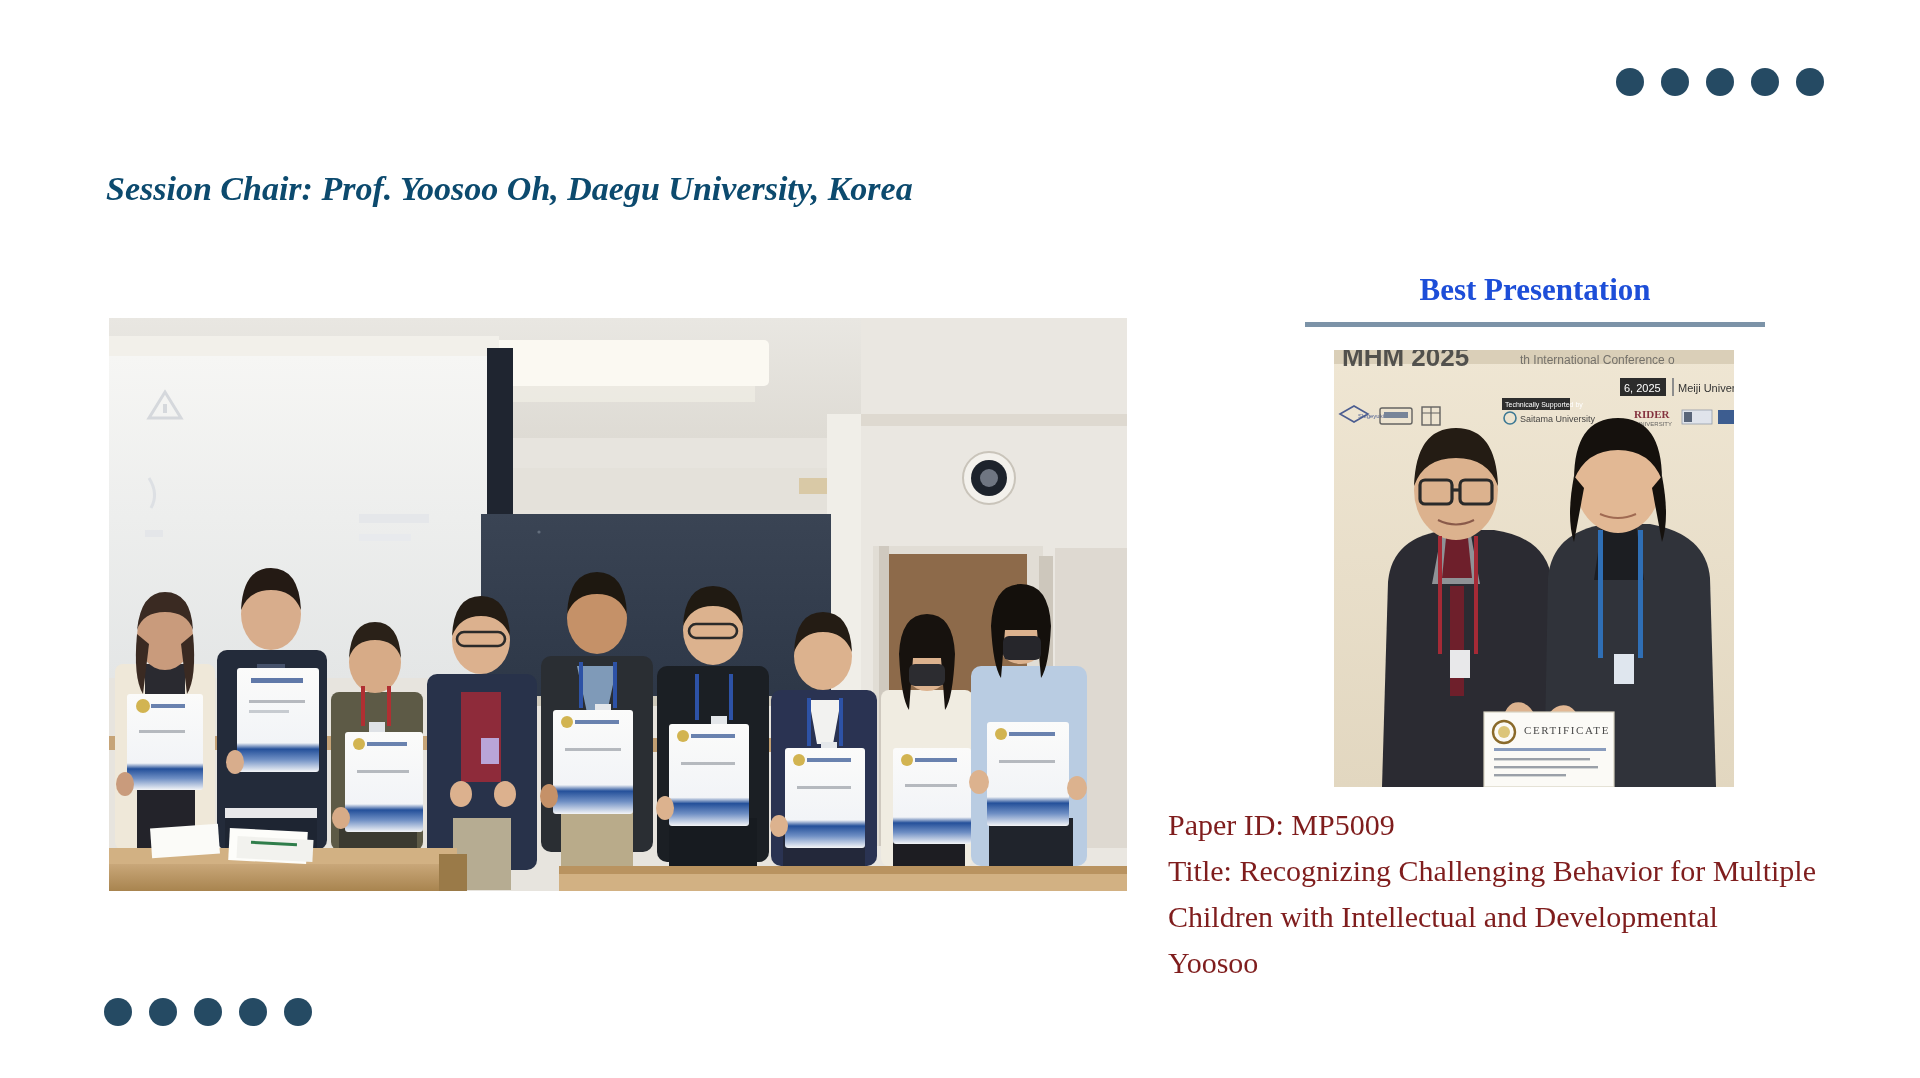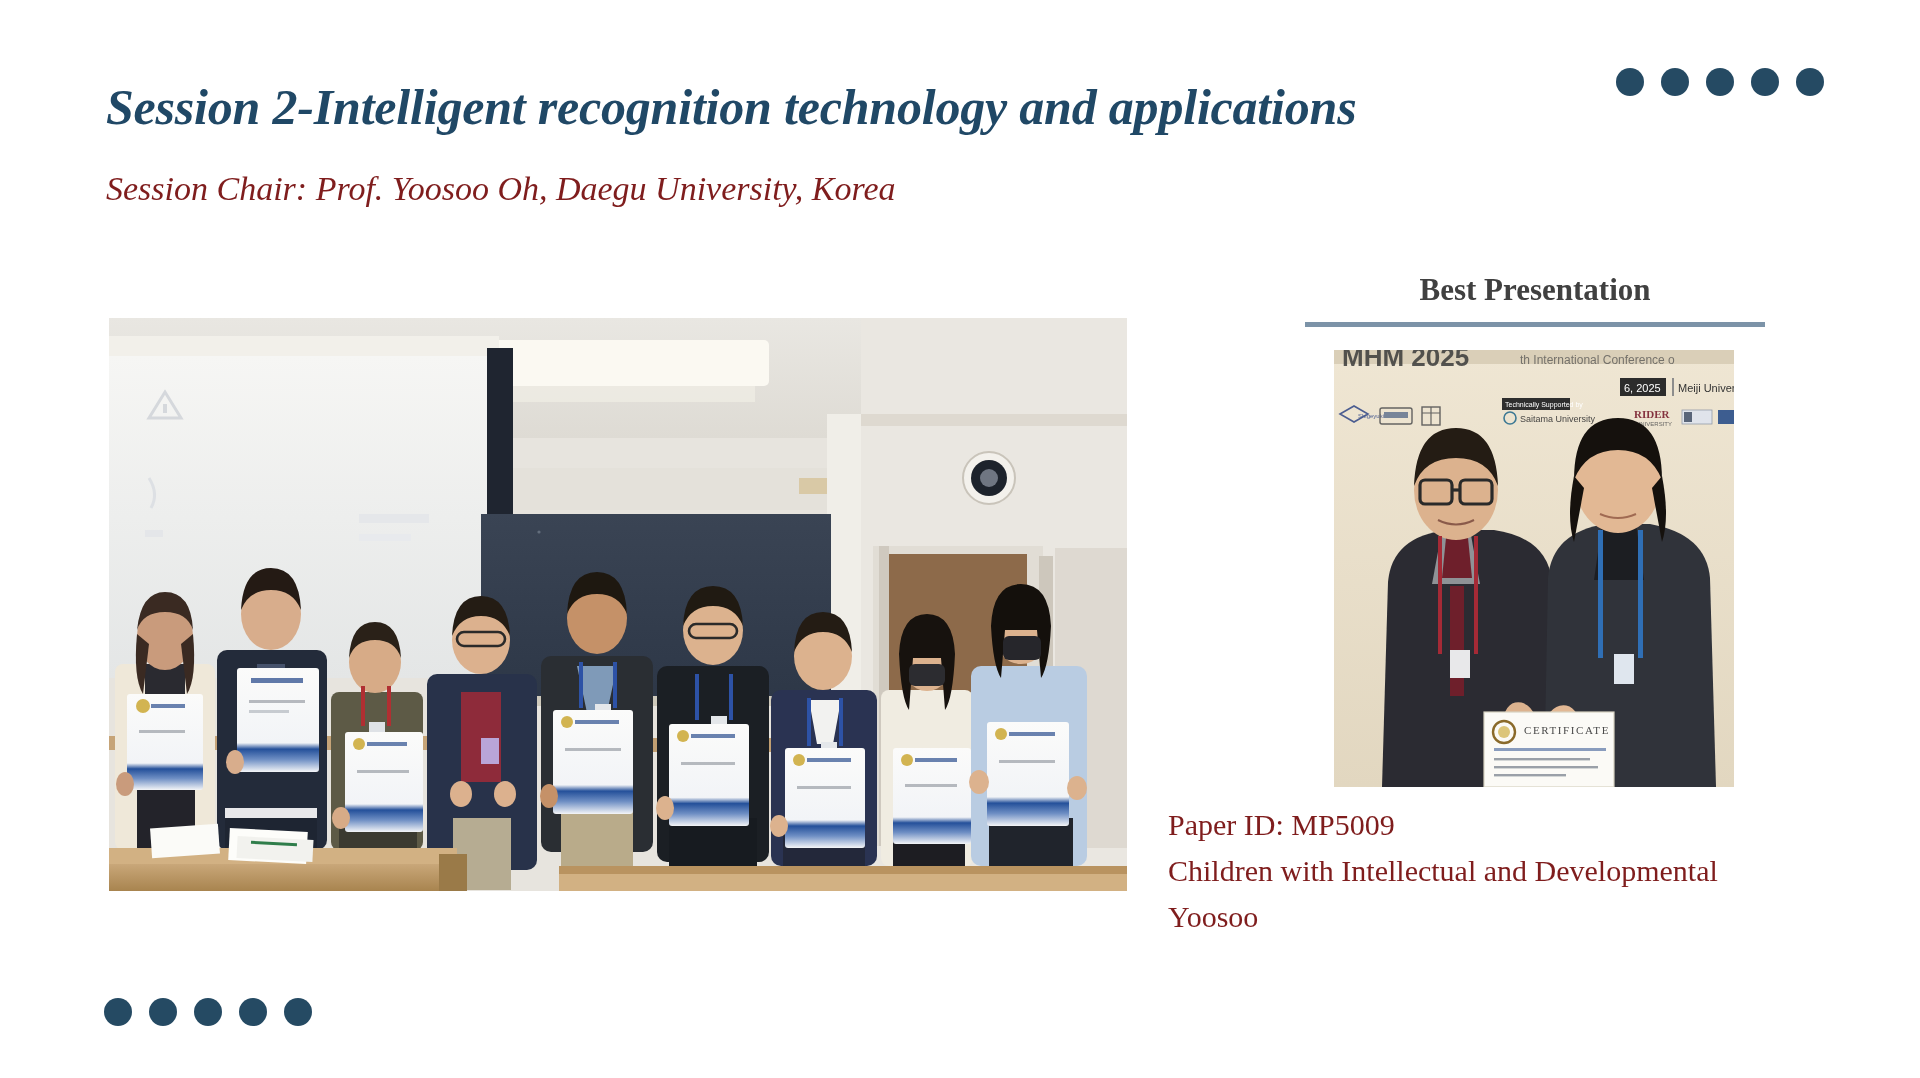--- a/index.html
+++ b/index.html
@@ -30,23 +30,23 @@
     font-style: italic;
     color: #204866;
     letter-spacing: -0.2px;
     white-space: nowrap;
   }
   .subtitle {
     position: absolute;
     left: 106px;
     top: 170px;
     font-size: 34px;
-    font-weight: normal;
+    font-weight: bold;
     font-style: italic;
-    color: #7f1d1d;
+    color: #0c4a6e;
     white-space: nowrap;
   }
 
   
   .dots {
     position: absolute;
     display: flex;
     gap: 17px;
   }
   .dots .dot {
@@ -60,21 +60,21 @@
 
   
   .award-heading {
     position: absolute;
     left: 1305px;
     top: 272px;
     width: 460px;
     text-align: center;
     font-size: 31px;
     font-weight: bold;
-    color: #404040;
+    color: #1d4ed8;
   }
   .award-rule {
     position: absolute;
     left: 1305px;
     top: 322px;
     width: 460px;
     height: 5px;
     background: #7c93a8;
   }
 
@@ -106,21 +106,20 @@
     font-size: 30px;
     line-height: 46px;
     color: #7f1d1d;
   }
 </style>
 </head>
 <body>
 
 <div class="slide">
 
-  <div class="title">Session 2-Intelligent recognition technology and applications</div>
 
   <div class="subtitle">Session Chair: Prof. Yoosoo Oh, Daegu University, Korea</div>
 
   <div class="dots dots-top-right">
     <span class="dot"></span>
     <span class="dot"></span>
     <span class="dot"></span>
     <span class="dot"></span>
     <span class="dot"></span>
   </div>
@@ -425,17 +424,18 @@
         <rect x="160" y="424" width="72" height="2.4" fill="#9aa0a8"></rect>
       </g>
     </svg>
   </div>
 
   <div class="award-heading">Best Presentation</div>
   <div class="award-rule"></div>
 
   <div class="paper-info">
     <div>Paper ID: MP5009</div>
+    <div>Title: Recognizing Challenging Behavior for Multiple</div>
     <div>Children with Intellectual and Developmental</div>
     <div>Yoosoo</div>
   </div>
 
 </div>
 
 </body></html>

